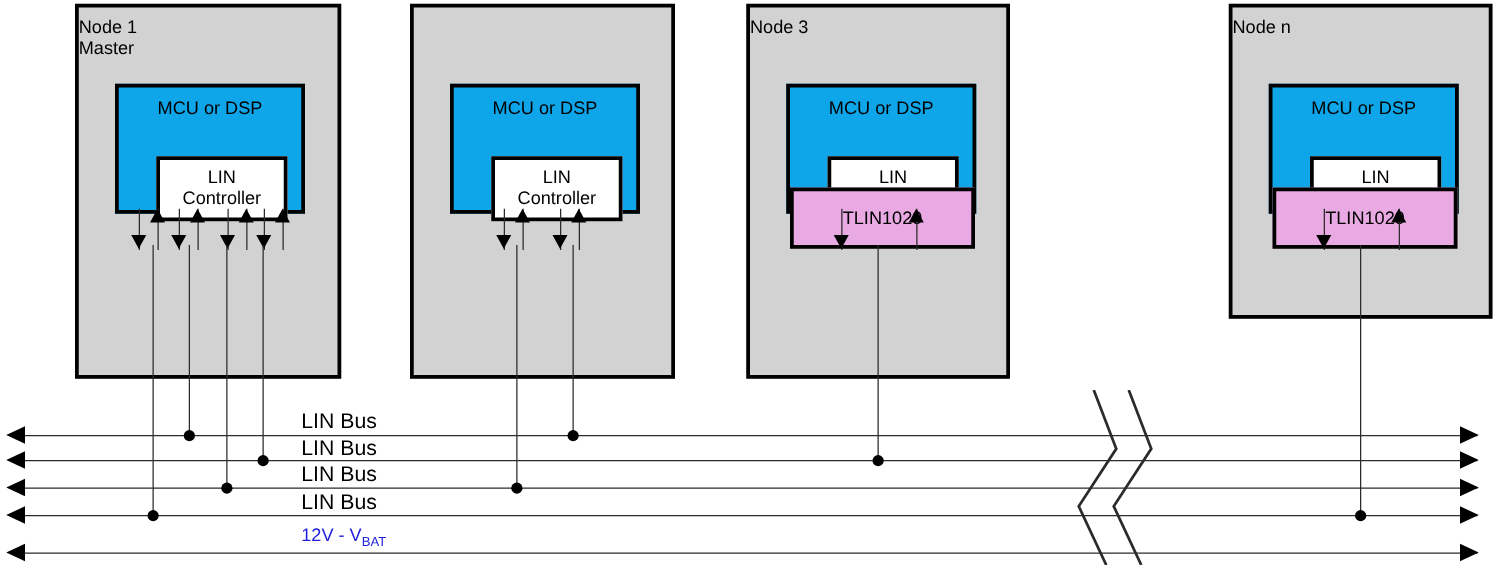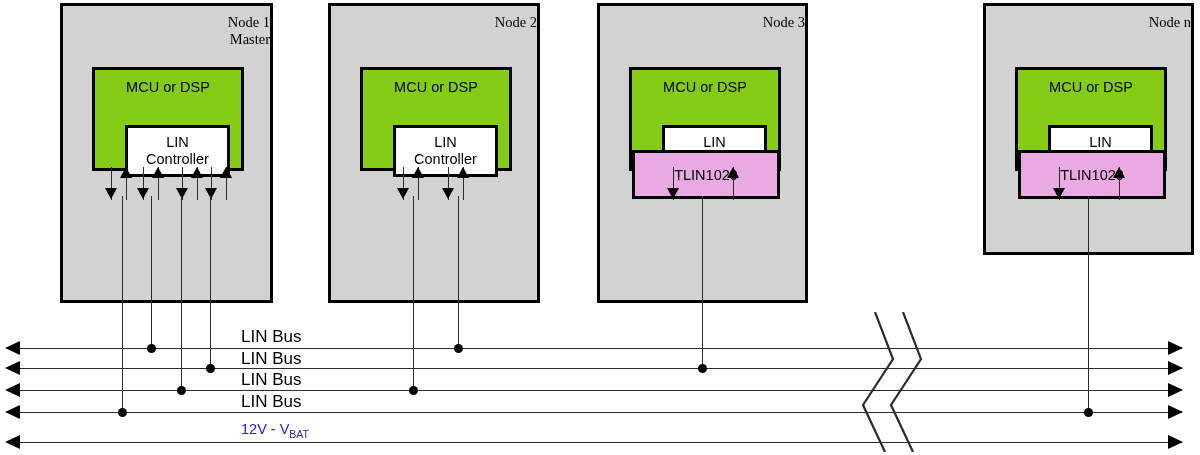--- a/index.html
+++ b/index.html
@@ -12,28 +12,27 @@
 
   
   .node{
     position:absolute;
     background:#d2d2d2;
     border:3px solid #000;
     box-sizing:border-box;
   }
   .node-title{
     position:absolute;left:0;right:0;top:8px;
-    text-align:right;
+    text-align:left;
     font-size:14.5px;color:#000;line-height:17px;
     white-space:pre-line;
-    font-family:Liberation Serif, serif;
   }
   .mcu{
     position:absolute;
-    background:#84cc16;
+    background:#0ea5e9;
     border:3px solid #000;
     box-sizing:border-box;
   }
   .mcu-label{
     position:absolute;left:0;right:0;top:9px;
     text-align:center;font-size:14.5px;color:#000;
   }
   .lin-ctrl{
     position:absolute;
     background:#ffffff;
@@ -129,21 +128,20 @@
   <div class="ahead down" style="left:211px;top:188px;"></div>
   <div class="vline" style="left:226px;top:167px;height:33px;"></div>
   <div class="ahead up" style="left:226px;top:167px;"></div>
 
   <div class="vline" style="left:122px;top:196px;height:216px;"></div>
   <div class="vline" style="left:151px;top:196px;height:152px;"></div>
   <div class="vline" style="left:181px;top:196px;height:194px;"></div>
   <div class="vline" style="left:210px;top:196px;height:172px;"></div>
 
   <div class="node" style="left:328px;top:3px;width:212px;height:300px;">
-    <div class="node-title">Node 2</div>
 
     <div class="mcu" style="left:29px;top:61px;width:152px;height:104px;">
       <div class="mcu-label">MCU or DSP</div>
       <div class="lin-ctrl" style="left:30px;top:55px;width:105px;height:52px;">
         <span>LIN
 Controller</span>
       </div>
     </div>
 
   </div>

